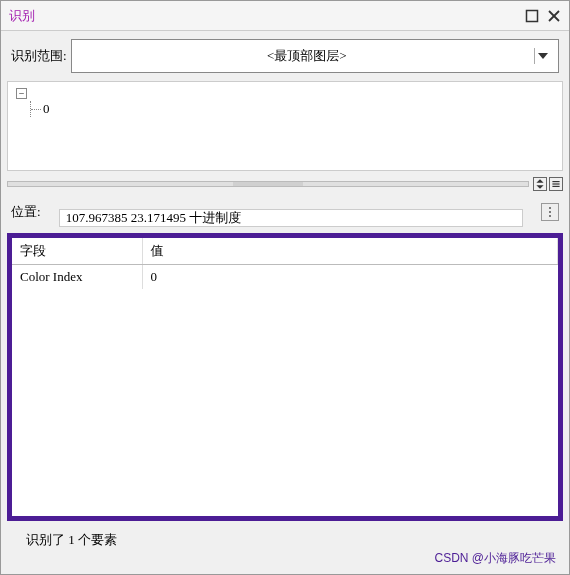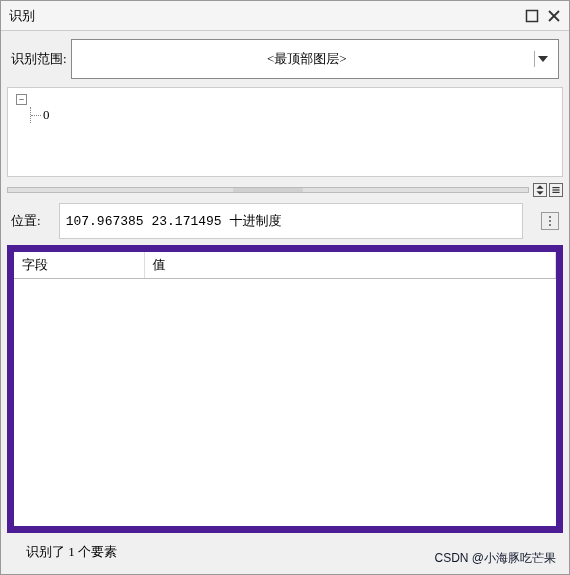--- a/index.html
+++ b/index.html
@@ -12,32 +12,32 @@
   border: 1px solid #999;
 }
 .title-bar {
   background: #f5f5f5;
   height: 30px;
   display: flex;
   align-items: center;
   padding: 0 8px;
   border-bottom: 1px solid #ccc;
 }
-.title-bar-text { flex: 1; color: #000000; }
+.title-bar-text { flex: 1; color: #a21caf; }
 .title-bar-btns { display: flex; gap: 8px; }
 .win-btn { width: 14px; height: 14px; display: inline-block; cursor: pointer; }
 .scope-row {
   display: flex; align-items: center;
   padding: 8px 10px;
   gap: 4px;
 }
 .scope-label { white-space: nowrap; }
 .scope-select {
   flex: 1;
-  height: 40px;
+  height: 34px;
   background: #fff;
   border: 1px solid #888;
   display: flex;
   align-items: center;
   justify-content: space-between;
   padding: 0 8px;
 }
 .scope-select-text { flex: 1; text-align: center; }
 .dropdown-arrow {
   width: 16px; height: 16px;
@@ -99,35 +99,36 @@
 }
 .pos-row {
   display: flex; align-items: center;
   padding: 4px 10px;
   gap: 18px;
 }
 .pos-value {
   flex: 1;
   background: #fff;
   border: 1px solid #ccc;
-  height: 36px;
+  height: 18px;
   display: flex; align-items: center;
   padding: 0 6px;
-  font-family: Liberation Mono, monospace;
+  font-family: Liberation Serif, serif;
+  margin-top: 12px;
 }
 .pos-btn {
   width: 18px; height: 18px;
   border: 1px solid #999;
   background: #eee;
   display: flex; align-items: center; justify-content: center;
 }
 .table-area {
   background: #fff;
   margin: 2px 6px;
-  border: 7px solid #4c1d95;
+  border: 5px solid #4c1d95;
   height: 288px;
   overflow: hidden;
 }
 .tbl { width: 100%; border-collapse: collapse; }
 .tbl th, .tbl td {
   text-align: left;
   padding: 4px 8px;
   font-weight: normal;
 }
 .tbl th {
@@ -137,21 +138,21 @@
 .col1 { width: 130px; border-right: 1px solid #ddd; }
 .status-row {
   padding: 8px 25px;
   font-size: 13px;
 }
 .watermark {
   position: absolute;
   right: 14px;
   bottom: 8px;
   font-size: 12px;
-  color: #0f172a;
+  color: #4c1d95;
   font-family: Arial, sans-serif;
 }
 </style>
 </head>
 <body>
 
 <div class="title-bar">
   <span class="title-bar-text">识别</span>
   <div class="title-bar-btns">
     <span class="win-btn">
@@ -226,20 +227,24 @@
 
 <div class="table-area">
   <table class="tbl">
     <thead>
       <tr>
         <th class="col1">字段</th>
         <th>值</th>
       </tr>
     </thead>
     <tbody>
+      <tr>
+        <td class="col1">Color Index</td>
+        <td>0</td>
+      </tr>
     </tbody>
   </table>
 </div>
 
 <div class="status-row">
   <span>识别了 1 个要素</span>
 </div>
 
 <div class="watermark">CSDN @小海豚吃芒果</div>
 

